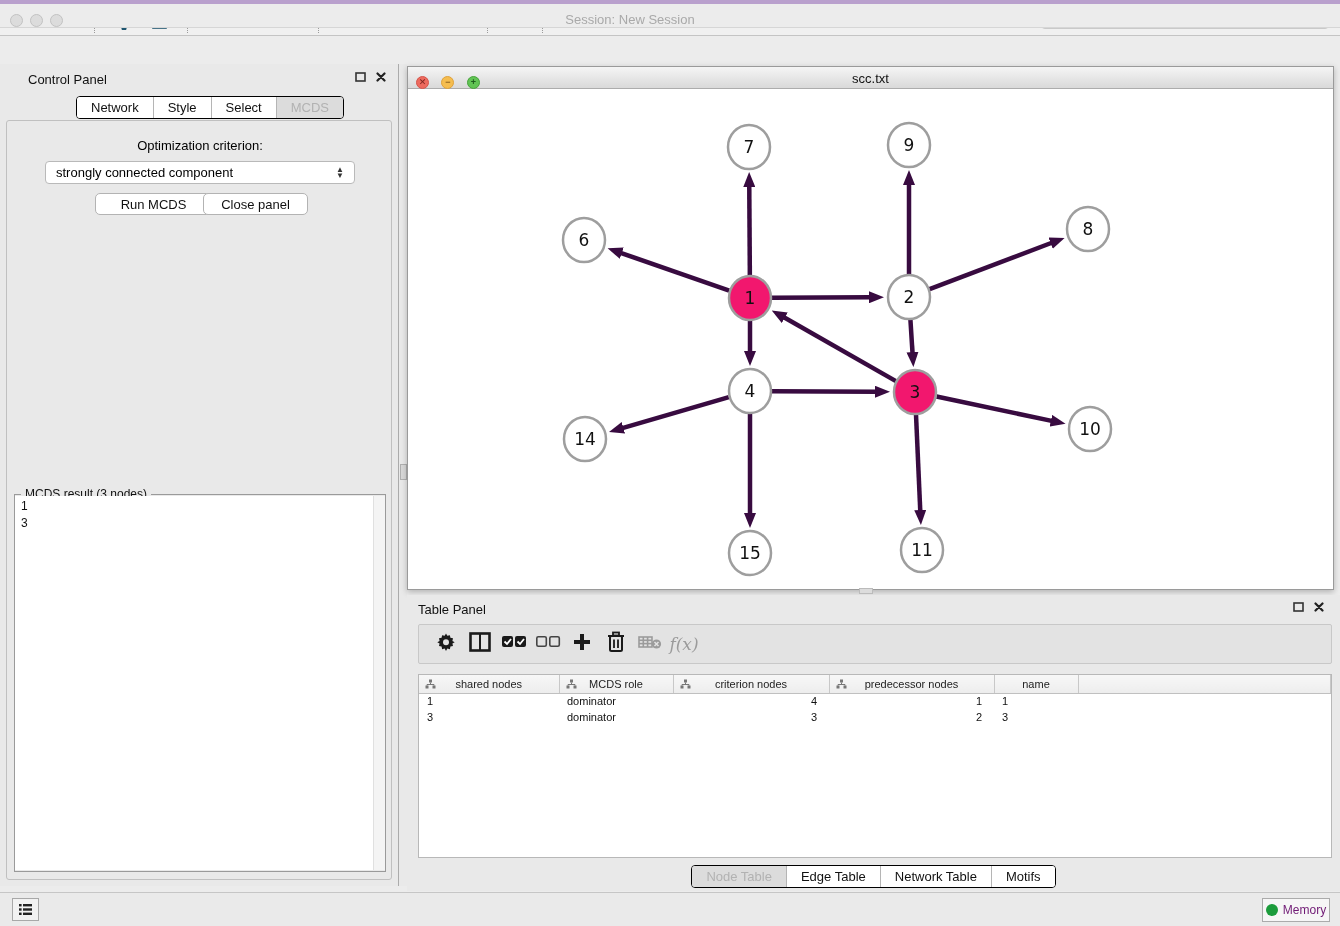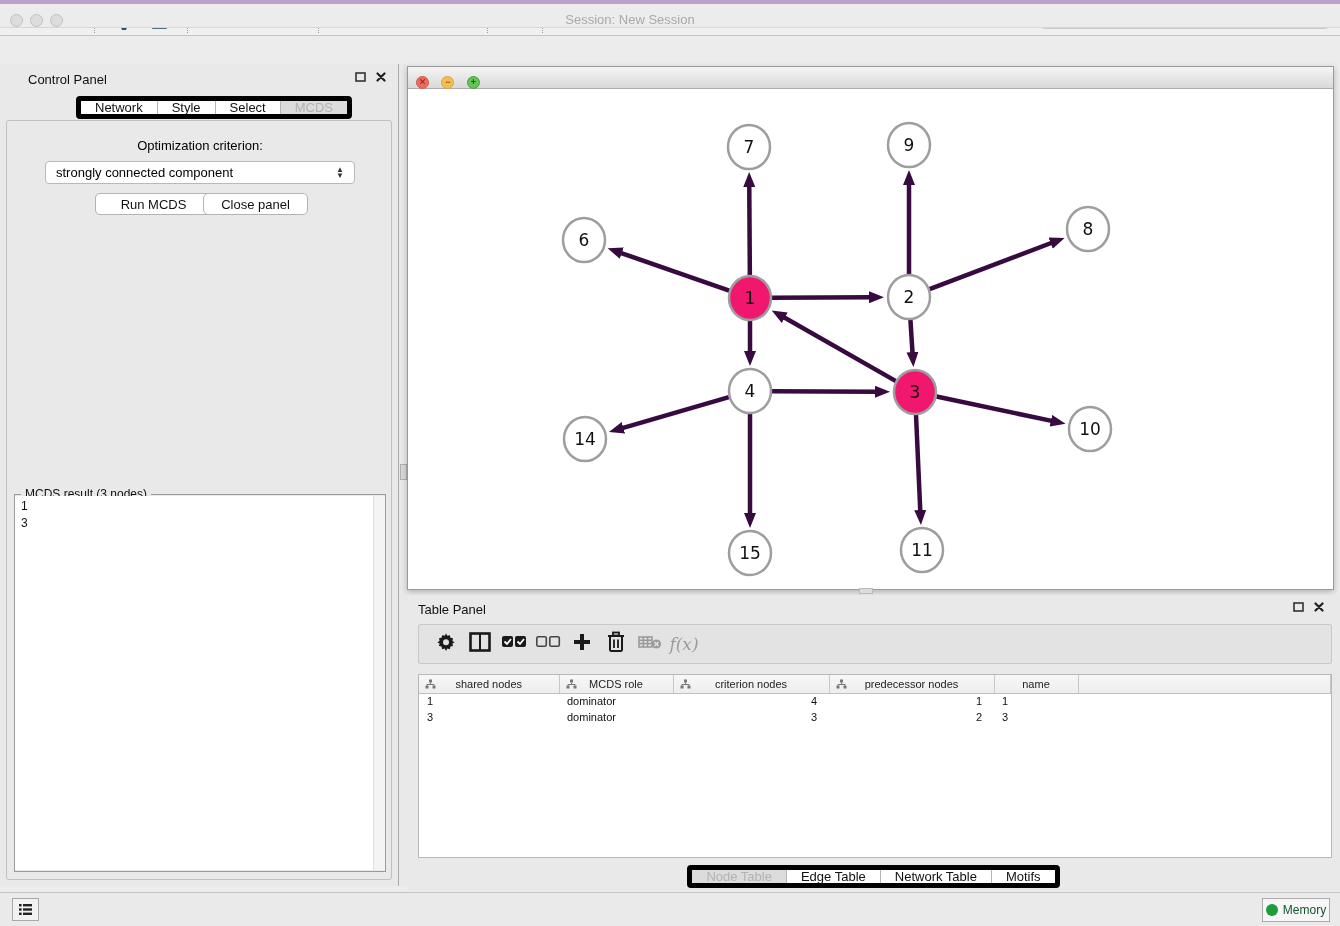--- a/index.html
+++ b/index.html
@@ -29,21 +29,21 @@
   #search-box input { border:none; outline:none; flex:1; font-size:12px; margin-left:5px;
     font-family:"Liberation Sans",sans-serif; background:transparent; }
 
   
   #control-panel { left:0; top:64px; width:398px; height:822px; background:#e9e9e9; }
   #cp-header { left:0; top:0; width:398px; height:28px; }
   .panel-title { font-size:13px; color:#111; }
   #cp-title { left:28px; top:8px;text-align:right; }
   .panel-btns { display:flex; gap:10px; align-items:center; }
   #cp-btns { right:12px; top:8px; }
-  .tabbar { display:flex; border:5px solid #000000; border-radius:4px; overflow:hidden;
+  .tabbar { display:flex; border:1px solid #000000; border-radius:4px; overflow:hidden;
     background:#fff; height:23px; }
   .tab { font-size:13px; padding:3px 14px; background:#fff; color:#111;
     border-right:1px solid #b5b5b5; display:flex; align-items:center; }
   .tab:last-child { border-right:none; }
   .tab.disabled-active { background:#dcdcdc; color:#b2b2b2; }
   #cp-tabs { left:76px; top:32px; }
   #cp-content { left:6px; top:56px; width:386px; height:760px;
     border:1px solid #c0c0c0; border-radius:3px; background:#e9e9e9; }
   #opt-label { left:0; top:17px; width:386px; text-align:center; font-size:13px; color:#000000; }
   #criterion-select { left:38px; top:40px; width:310px; height:23px; background:#fff;
@@ -104,21 +104,21 @@
   tbody td.num { text-align:right; padding-right:12px; }
   #tp-tabs { left:0; top:270px; width:933px; display:flex; justify-content:center; }
 
   
   #statusbar { left:0; top:892px; width:1340px; height:34px; background:#eaeaea;
     border-top:1px solid #c6c6c6; }
   #list-btn { left:12px; top:5px; width:27px; height:23px; background:#f2f2f2;
     border:1px solid #a8a8a8; display:flex; align-items:center; justify-content:center; }
   #memory-btn { left:1262px; top:5px; width:68px; height:24px; background:#f6f6f6;
     border:1px solid #ababab; display:flex; align-items:center; justify-content:center;
-    gap:5px; font-size:12px; color:#14532d; }
+    gap:5px; font-size:12px; color:#701a75; }
   #memory-dot { width:12px; height:12px; border-radius:50%; background:#1c9c3c; }
 </style>
 </head>
 <body>
 
 <div id="app">
 
   <div id="accent-strip" class="abs"></div>
 
   <div id="titlebar" class="abs">
@@ -323,20 +323,21 @@
     <div id="v-splitter-handle" class="abs"></div>
   </div>
 
   <div id="net-window" class="abs">
     <div id="net-titlebar" class="abs">
       <span id="net-lights" class="abs">
         <span class="light" id="light-close">✕</span>
         <span class="light" id="light-min">−</span>
         <span class="light" id="light-max">+</span>
       </span>
+      <div id="net-title" class="abs">scc.txt</div>
     </div>
     <svg id="graph-svg" class="abs" width="925" height="500">
       <defs>
         <marker id="arrow" markerUnits="userSpaceOnUse" markerWidth="15" markerHeight="12" refX="2" refY="6" orient="auto">
           <path d="M0,0 L15,6 L0,12 Z" fill="#380b40"></path>
         </marker>
       </defs>
       <g id="edge-layer">
           <line x1="341.85430783059013" y1="187.00048241911261" x2="341.25165011079883" y2="95.99916673062364" stroke="#380b40" stroke-width="4.5" marker-end="url(#arrow)"></line>
           <line x1="321.23121807335133" y1="201.7434376400866" x2="211.87335060057495" y2="163.5340622580322" stroke="#380b40" stroke-width="4.5" marker-end="url(#arrow)"></line>

